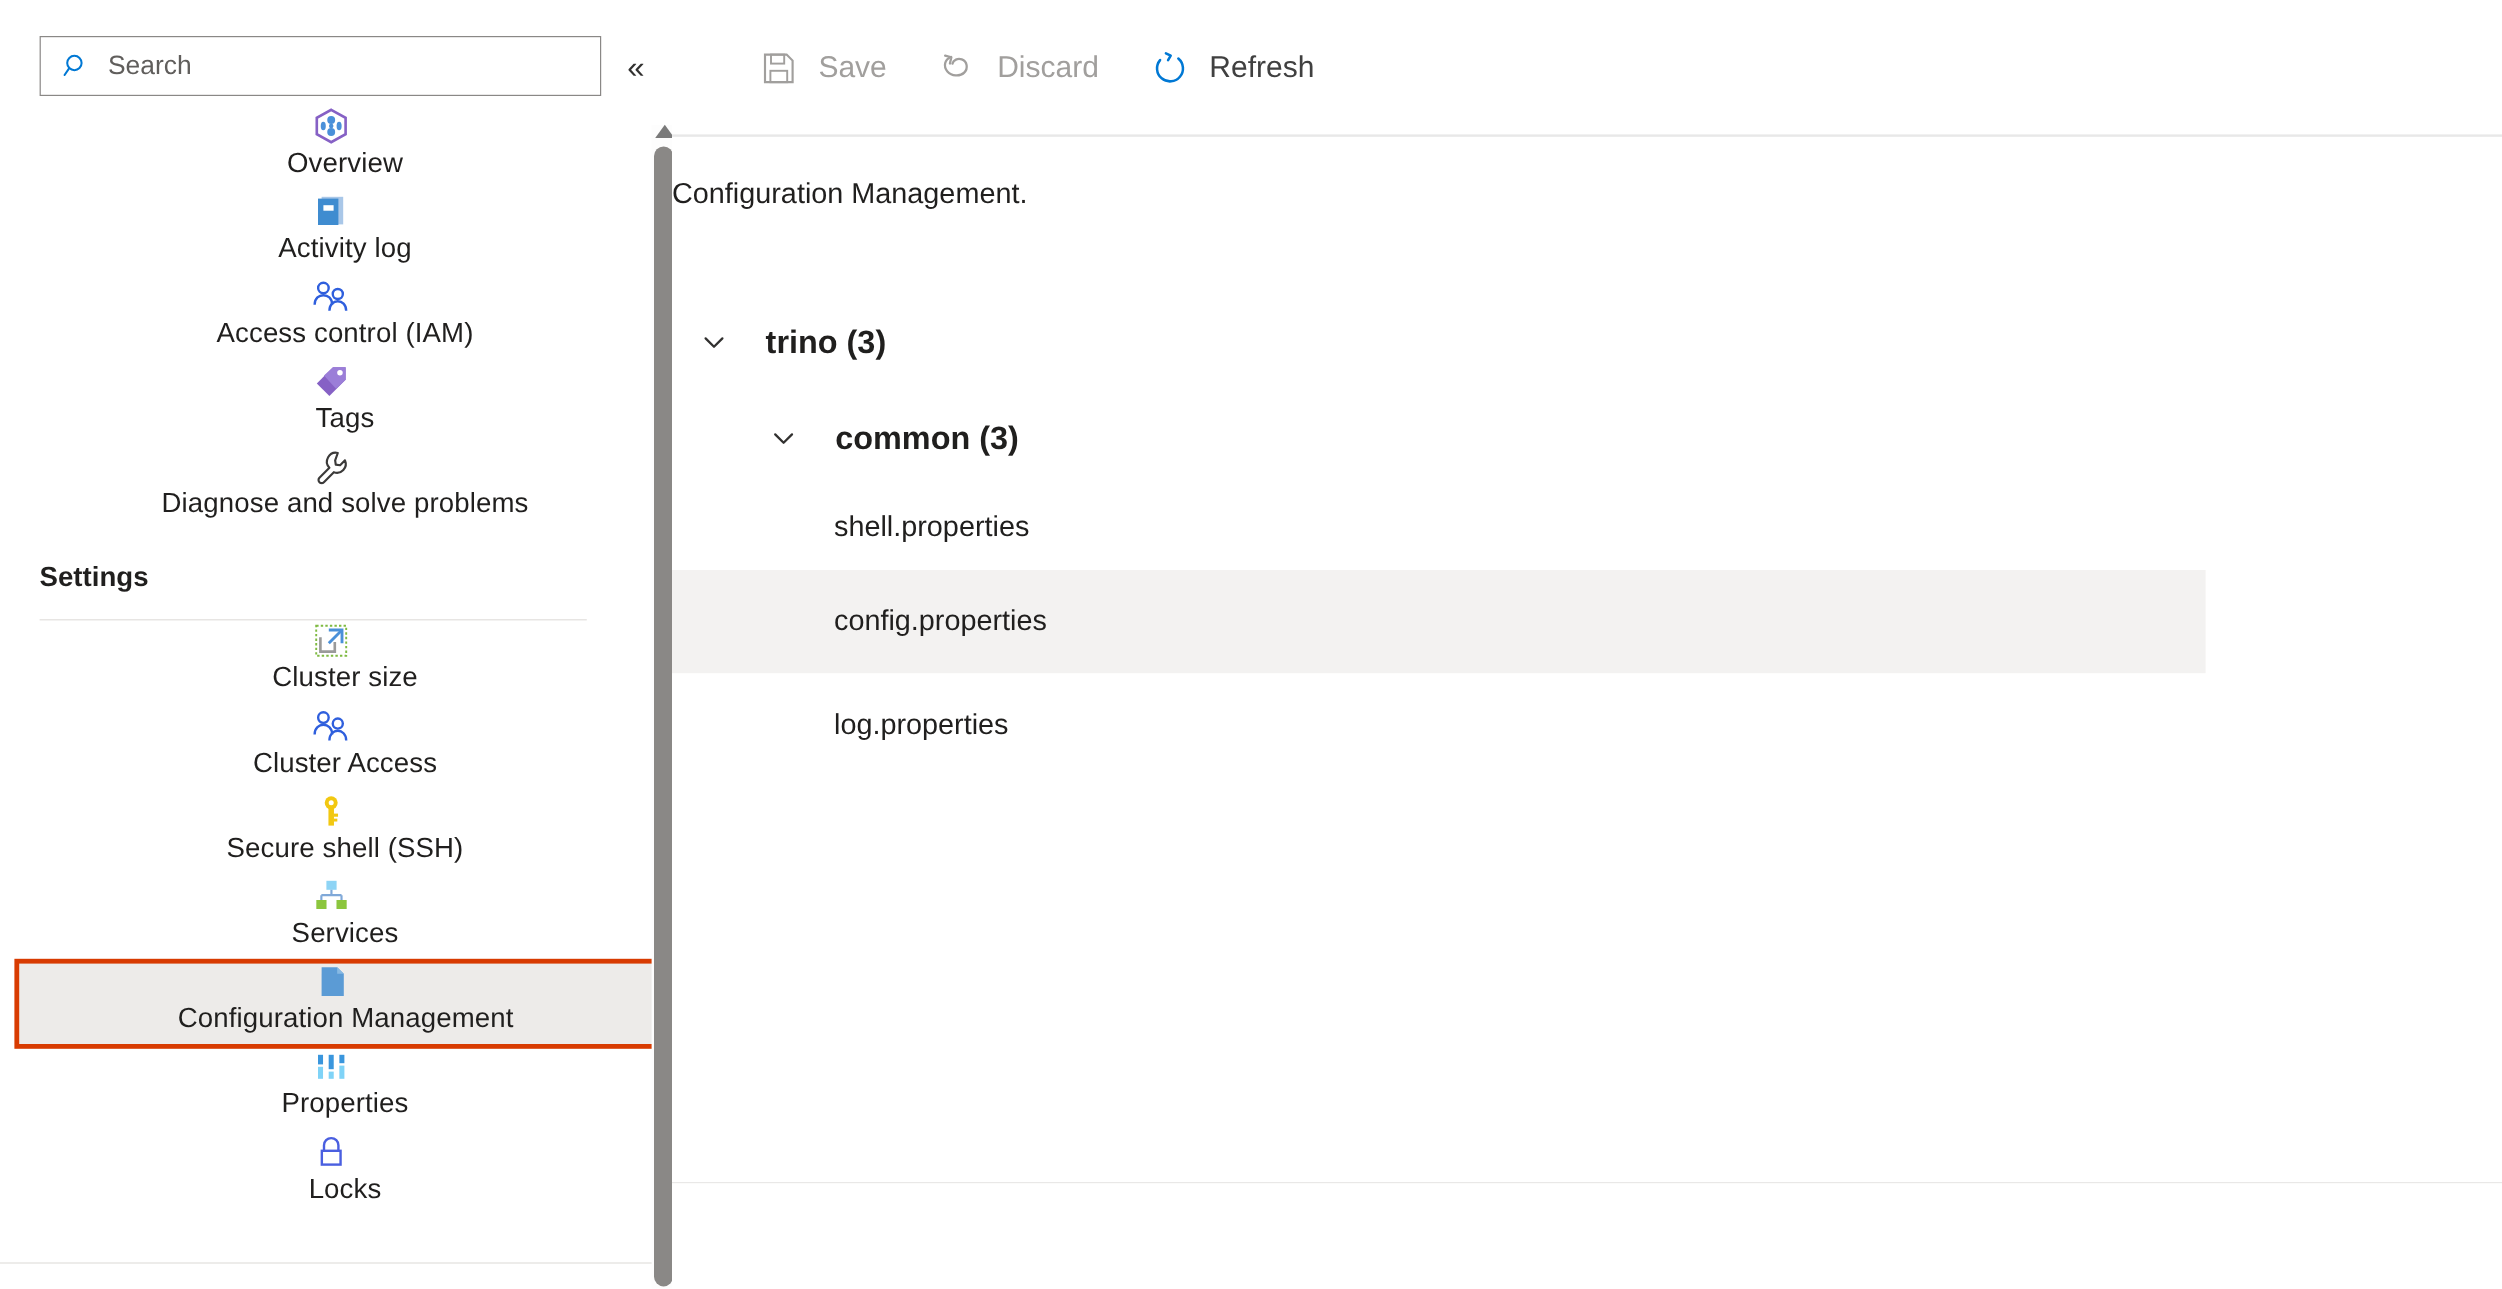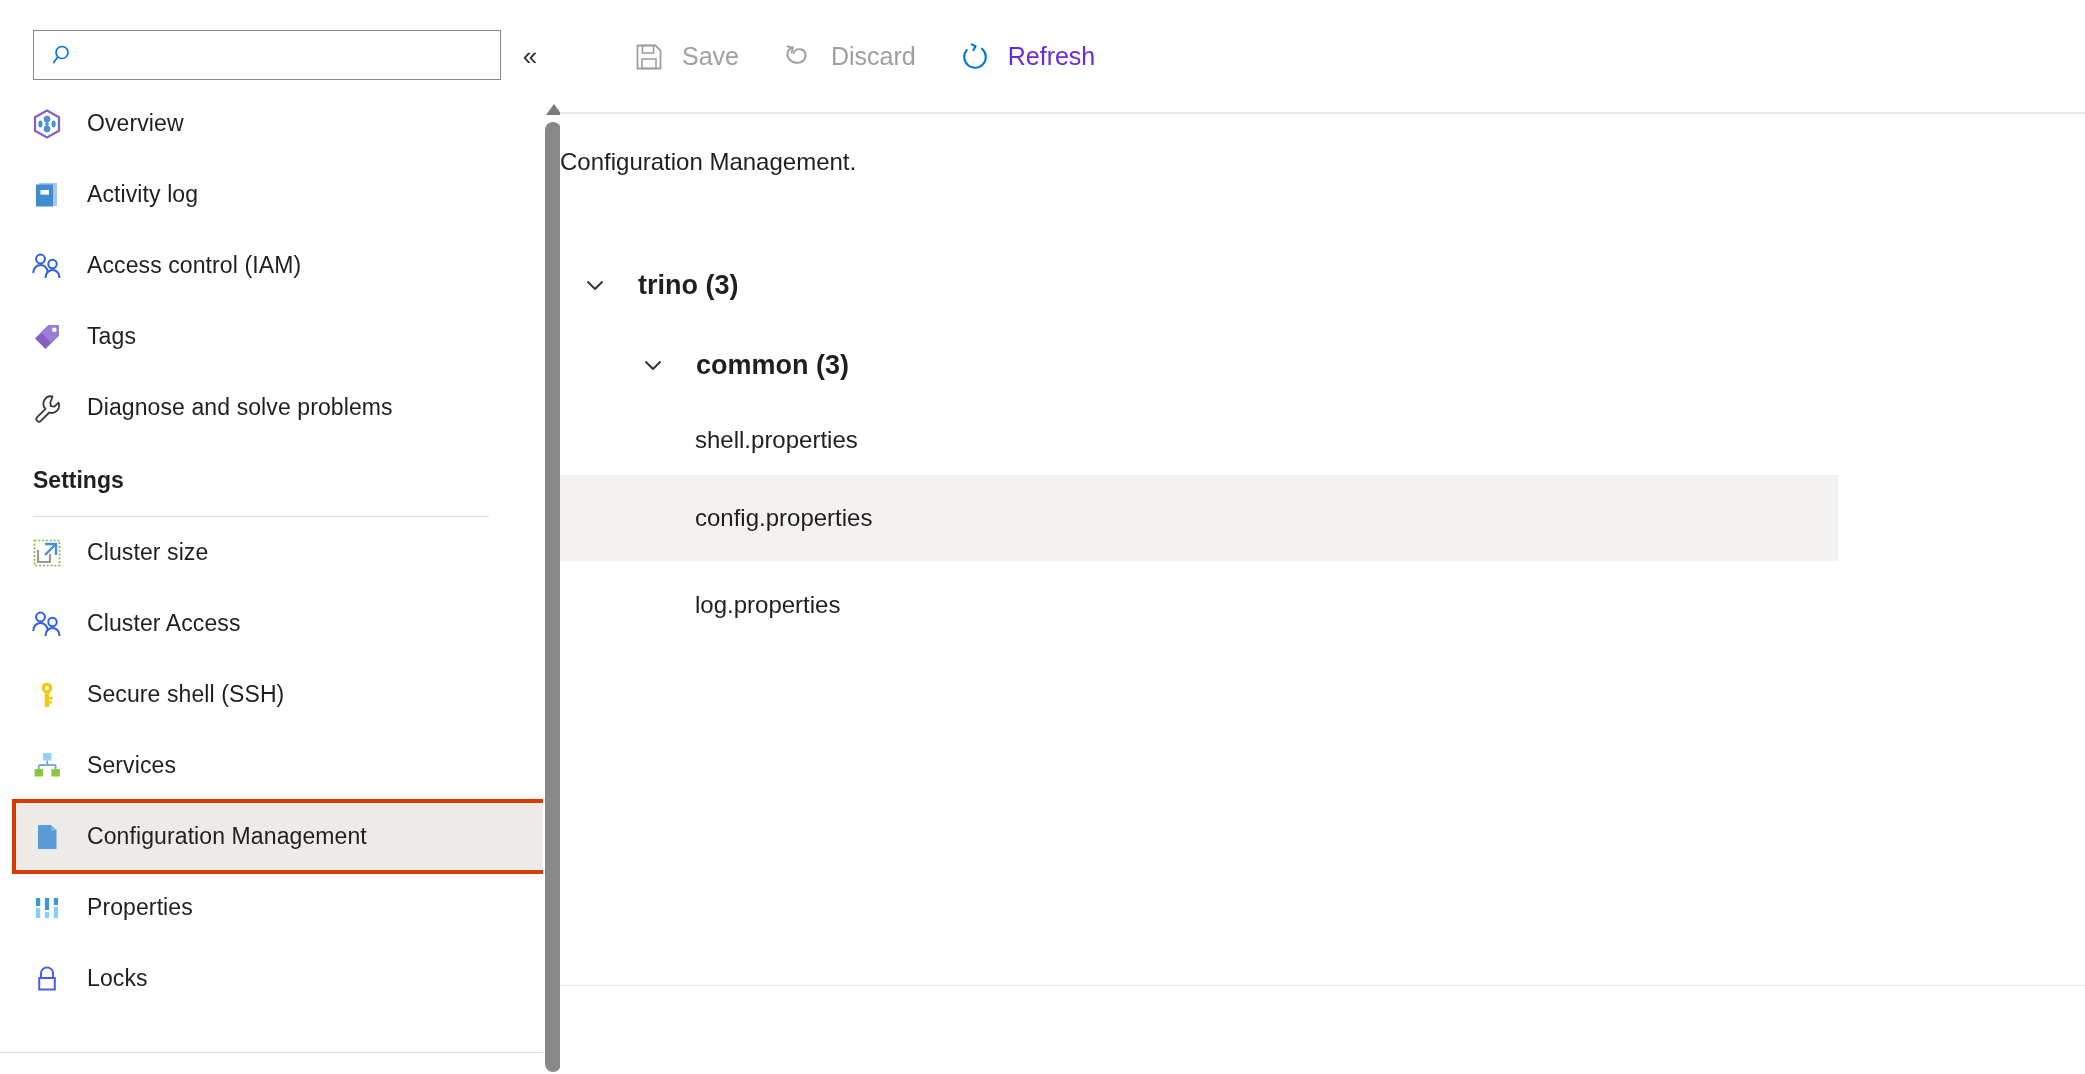--- a/index.html
+++ b/index.html
@@ -81,20 +81,21 @@
   }
   .nav-item {
     position: relative;
     height: 71px;
     display: flex;
     align-items: center;
     padding-left: 30px;
     box-sizing: border-box;
     cursor: pointer;
     background: transparent;
+    flex-direction: column;
   }
   .nav-item .nav-icon {
     width: 34px; height: 34px;
     flex: 0 0 34px;
     display: flex;
     align-items: center;
     justify-content: center;
     margin-right: 23px;
   }
   .nav-item .nav-label {
@@ -198,21 +199,21 @@
     height: 52px;
   }
   .tb-button .tb-icon {
     width: 34px; height: 34px;
     margin-right: 16px;
     display: flex; align-items: center; justify-content: center;
     flex: 0 0 34px;
   }
   .tb-button.disabled { cursor: default; justify-content: space-between; }
   .tb-button.disabled .tb-label { color: #a19f9d; }
-  .tb-button.enabled .tb-label { color: #6d28d9; }
+  .tb-button.enabled .tb-label { color: #404040; }
 
   
   #description {
     position: absolute;
     left: 0; top: 148px;
     font-size: 24px;
     color: #201f1e;
     padding-left: 0;
     width: 1525px;
   }
@@ -265,20 +266,21 @@
 <body>
 
 <div id="sidebar">
 
   <div id="search-row">
     <div id="search-box">
       <svg id="search-icon" viewBox="0 0 24 24" fill="none">
         <circle cx="10" cy="9.5" r="6" stroke="#0078d4" stroke-width="1.7"></circle>
         <line x1="5.3" y1="14.4" x2="1.8" y2="19.5" stroke="#0078d4" stroke-width="1.7" stroke-linecap="round"></line>
       </svg>
+      <input id="search-input" type="text" value="" placeholder="Search" style="">
     </div>
     <button id="collapse-button">«</button>
   </div>
 
   <div id="nav">
 
     <div class="nav-item">
       <span class="nav-icon">
         <svg width="32" height="32" viewBox="0 0 32 32">
           <polygon points="16,2.5 28,9.2 28,22.8 16,29.5 4,22.8 4,9.2" fill="#ffffff" stroke="#8661c5" stroke-width="2.2"></polygon>

